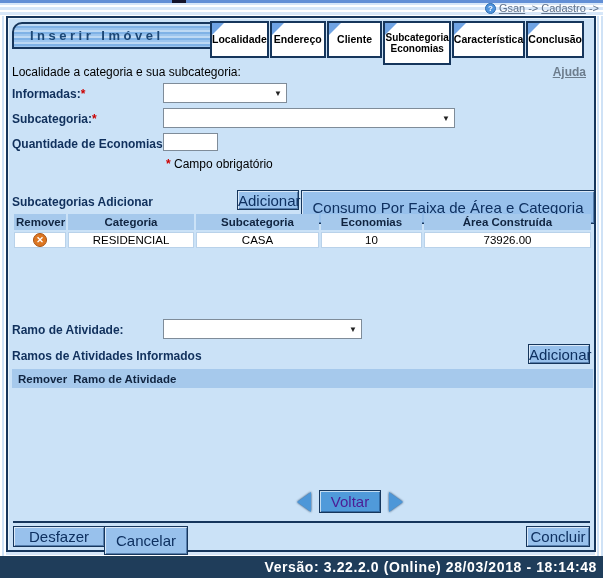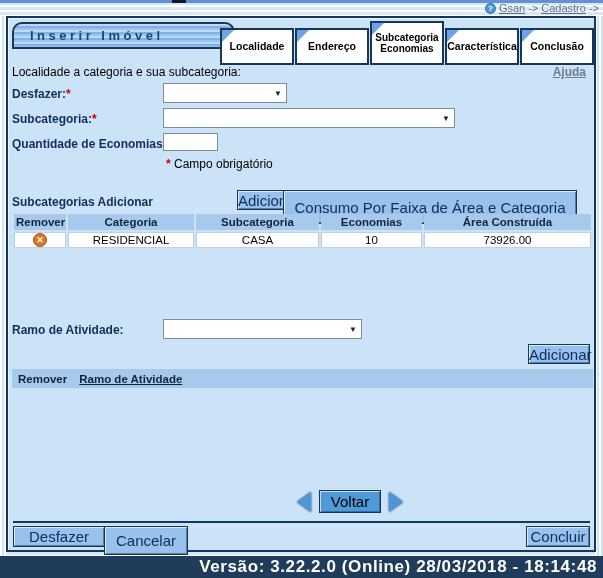--- a/index.html
+++ b/index.html
@@ -27,21 +27,21 @@
            background:var(--panel-bg,#cbe2f7); border:2px solid #16365c;
            box-shadow:inset 1px 1px 0 rgba(255,255,255,.55); }
 
   .titlebar { position:absolute; left:4px; top:4px; width:223px; height:27px;
               border:2px solid #16365c; border-radius:10px 10px 0 0;
               background:repeating-linear-gradient(180deg,#bdd9f4 0 2px,#7fb2e6 2px 4px,#9cc5ee 4px 6px);
               display:flex; align-items:center; }
   .titlebar span { padding-left:16px; font-size:13px; font-weight:bold; letter-spacing:3.5px; color:#1c4775; }
 
   
-  .tabs { position:absolute; right:0px; top:3px; width:374px; display:flex; gap:1px; align-items:flex-end; }
+  .tabs { position:absolute; right:10px; top:3px; width:374px; display:flex; gap:1px; align-items:flex-start; }
   .tab { position:relative; flex:1 1 0; height:37px; background:#fff; border:2px solid #16365c;
          font-weight:bold; font-size:10.5px; text-align:center; display:flex; align-items:center;
          justify-content:center; cursor:pointer; line-height:11px; }
   .tab::before { content:""; position:absolute; left:0; top:0; width:0; height:0;
                  border-top:12px solid #6fa3e3; border-right:12px solid transparent; }
   .tab.active { height:44px; font-size:10px; flex-direction:column; justify-content:center; }
   .tab.active div { line-height:11px; }
 
   
   .abs { position:absolute; }
@@ -54,21 +54,21 @@
   .selwrap select { width:100%; height:100%; border:none; background:#fff; appearance:none;
                     -webkit-appearance:none; outline:none; font-size:12px; padding-left:3px; }
   .selwrap .arrow { position:absolute; right:4px; top:50%; transform:translateY(-50%);
                     font-size:8px; color:#222; pointer-events:none; }
   .txtinput { position:absolute; border:1px solid #7f8c99; background:#fff; font-size:12px; padding:0 3px; }
 
   .btn { position:absolute; border:1px solid #16365c; background:var(--button-light,#98c1ec);
          color:#0e3060; font-family:"Liberation Sans",sans-serif; font-size:15px; text-align:center;
          box-shadow:inset 1px 1px 0 rgba(255,255,255,.65), inset -1px -1px 0 rgba(20,60,110,.5);
          cursor:pointer; padding:0; }
-  .btn.nav { background:var(--button-nav,#509ada); color:#000000; }
+  .btn.nav { background:var(--button-nav,#509ada); color:#4c1d95; }
 
   table.grid { position:absolute; border-collapse:separate; border-spacing:2px; table-layout:fixed; }
   table.grid th { background:var(--table-header,#a6c9ec); color:#102440; font-size:11.5px;
                   font-weight:bold; height:16px; padding:1px 2px; }
   table.grid td { background:#fff; border:1px solid #b9d2ea; text-align:center; font-size:11.5px;
                   height:15px; padding:0 2px; }
   .remove-icon { display:inline-flex; align-items:center; justify-content:center;
                  width:14px; height:14px; border-radius:50%; background:var(--remove-orange,#dd7621);
                  border:1px solid #a85415; color:#fff; font-size:9px; font-weight:bold; cursor:pointer; }
 
@@ -77,21 +77,21 @@
 
   .nav-row { position:absolute; left:289px; top:472px; display:flex; align-items:center; gap:8px; }
   .arr { width:0; height:0; border-top:10px solid transparent; border-bottom:10px solid transparent;
          cursor:pointer; filter:drop-shadow(0 0 1px #16365c); }
   .arr.left { border-right:14px solid #4d97d8; }
   .arr.right { border-left:14px solid #4d97d8; }
 
   .separator { position:absolute; left:5px; top:503px; width:577px; height:2px; background:#16365c; }
 
   .footer { position:absolute; left:0; bottom:0; width:603px; height:22px;
-            background:var(--footer-bg,#1f3d5a); color:#fff; font-weight:bold; font-size:17px;
+            background:var(--footer-bg,#1f3d5a); color:#fff; font-weight:bold; font-size:14px;
             letter-spacing:0.6px; display:flex; align-items:center; justify-content:flex-end;
             padding-right:6px; }
 </style>
 </head>
 <body>
 
 <div class="screen">
   <div class="top-line"></div>
   <div class="top-artifact"></div>
   <div class="frame-left"></div>
@@ -111,37 +111,40 @@
       <span>Inserir Imóvel</span>
     </div>
 
     <div class="tabs">
       <div class="tab">
           <span>Localidade</span>
         </div>
       <div class="tab">
           <span>Endereço</span>
         </div>
+      <div class="tab">
+          <span>Cliente</span>
+        </div>
       <div class="tab active">
         <div>Subcategoria</div>
         <div>Economias</div>
       </div>
       <div class="tab">
           <span>Característica</span>
         </div>
       <div class="tab">
           <span>Conclusão</span>
         </div>
     </div>
 
     <div class="abs plain" style="left:4px; top:47px;">Localidade a categoria e sua subcategoria:</div>
     <a class="abs ajuda" style="right:8px; top:47px;">Ajuda</a>
 
     <div class="abs lbl" style="left:4px; top:69px;">
-      <span>Desfazer:</span><span class="req">*</span>
+      <span>Informadas:</span><span class="req">*</span>
     </div>
     <div class="selwrap" style="left:155px; top:65px; width:124px; height:20px;">
       <select></select>
       <span class="arrow">▼</span>
     </div>
 
     <div class="abs lbl" style="left:4px; top:94px;">
       <span>Subcategoria:</span><span class="req">*</span>
     </div>
     <div class="selwrap" style="left:155px; top:90px; width:292px; height:20px;">
@@ -153,21 +156,21 @@
       <span>Quantidade de Economias:</span><span class="req">*</span>
     </div>
     <input class="txtinput" style="left: 155px; top: 115px; width: 55px; height: 18px;">
 
     <div class="abs" style="left:158px; top:139px;">
       <span class="req">*</span><span class="plain"> Campo obrigatório</span>
     </div>
 
     <div class="abs lbl" style="left:4px; top:177px;">Subcategorias Adicionar</div>
     <button class="btn" style="left:229px; top:172px; width:62px; height:20px;">Adicionar</button>
-    <button class="btn" style="left:275px; top:172px; width:294px; height:34px;">Consumo Por Faixa de Área e Categoria</button>
+    <button class="btn" style="left:293px; top:172px; width:294px; height:34px;">Consumo Por Faixa de Área e Categoria</button>
 
     <table class="grid" style="left:4px; top:194px; width:581px;">
       <colgroup>
           <col style="width:52px">
           <col style="width:126px">
           <col style="width:123px">
           <col style="width:101px">
           <col>
         </colgroup>
       <tbody>
@@ -189,25 +192,26 @@
       </tr>
     </tbody>
       </table>
 
     <div class="abs lbl" style="left:4px; top:305px;">Ramo de Atividade:</div>
     <div class="selwrap" style="left:155px; top:301px; width:199px; height:20px;">
       <select></select>
       <span class="arrow">▼</span>
     </div>
 
+    <div class="abs lbl" style="left:4px; top:331px;">Ramos de Atividades Informados</div>
     <button class="btn" style="right:4px; top:326px; width:62px; height:20px;">Adicionar</button>
 
     <div class="bar-header" style="left:4px; top:351px; width:581px; height:19px;">
       <span style="margin-left:6px;">Remover</span>
-      <span style="margin-left:12px;text-decoration:underline;">Ramo de Atividade</span>
+      <span style="margin-left:6px;">Ramo de Atividade</span>
     </div>
 
     <div class="nav-row">
       <span class="arr left"></span>
       <button class="btn nav" style="position:static; width:62px; height:23px;">Voltar</button>
       <span class="arr right"></span>
     </div>
 
     <div class="separator"></div>
 

